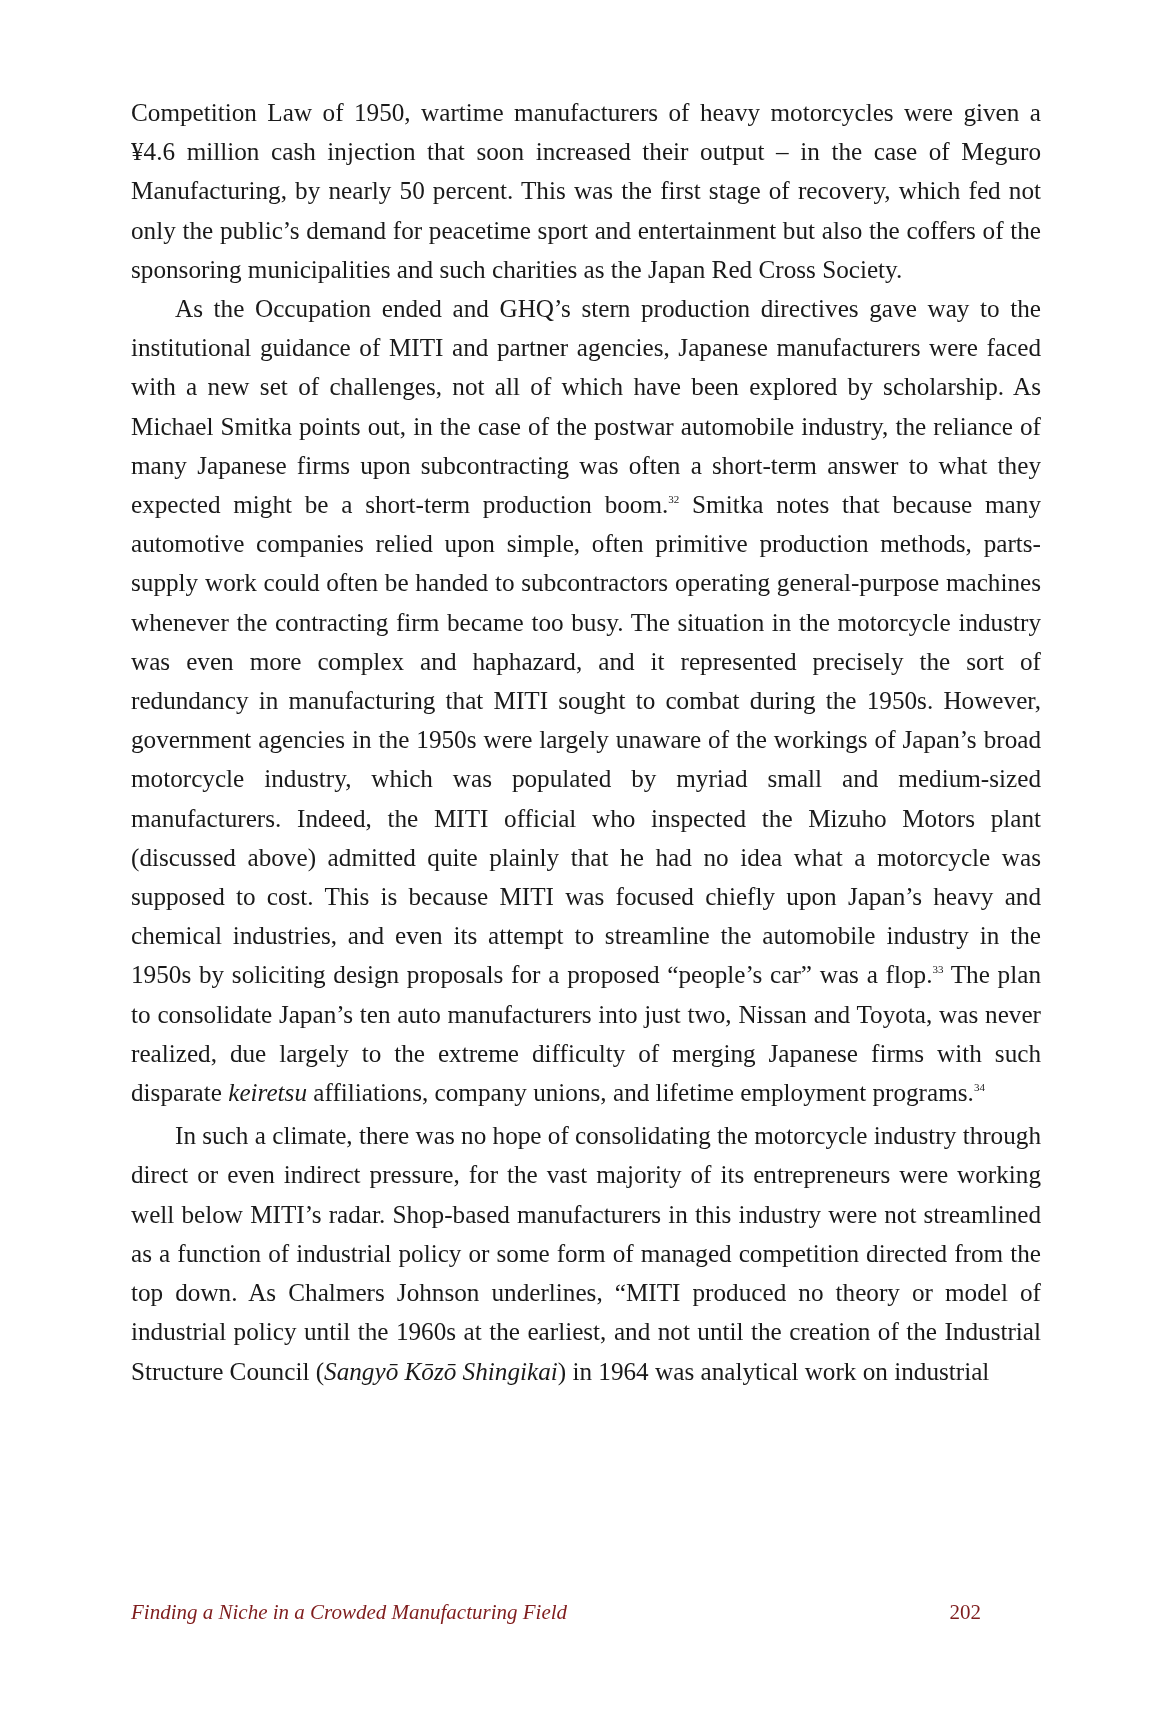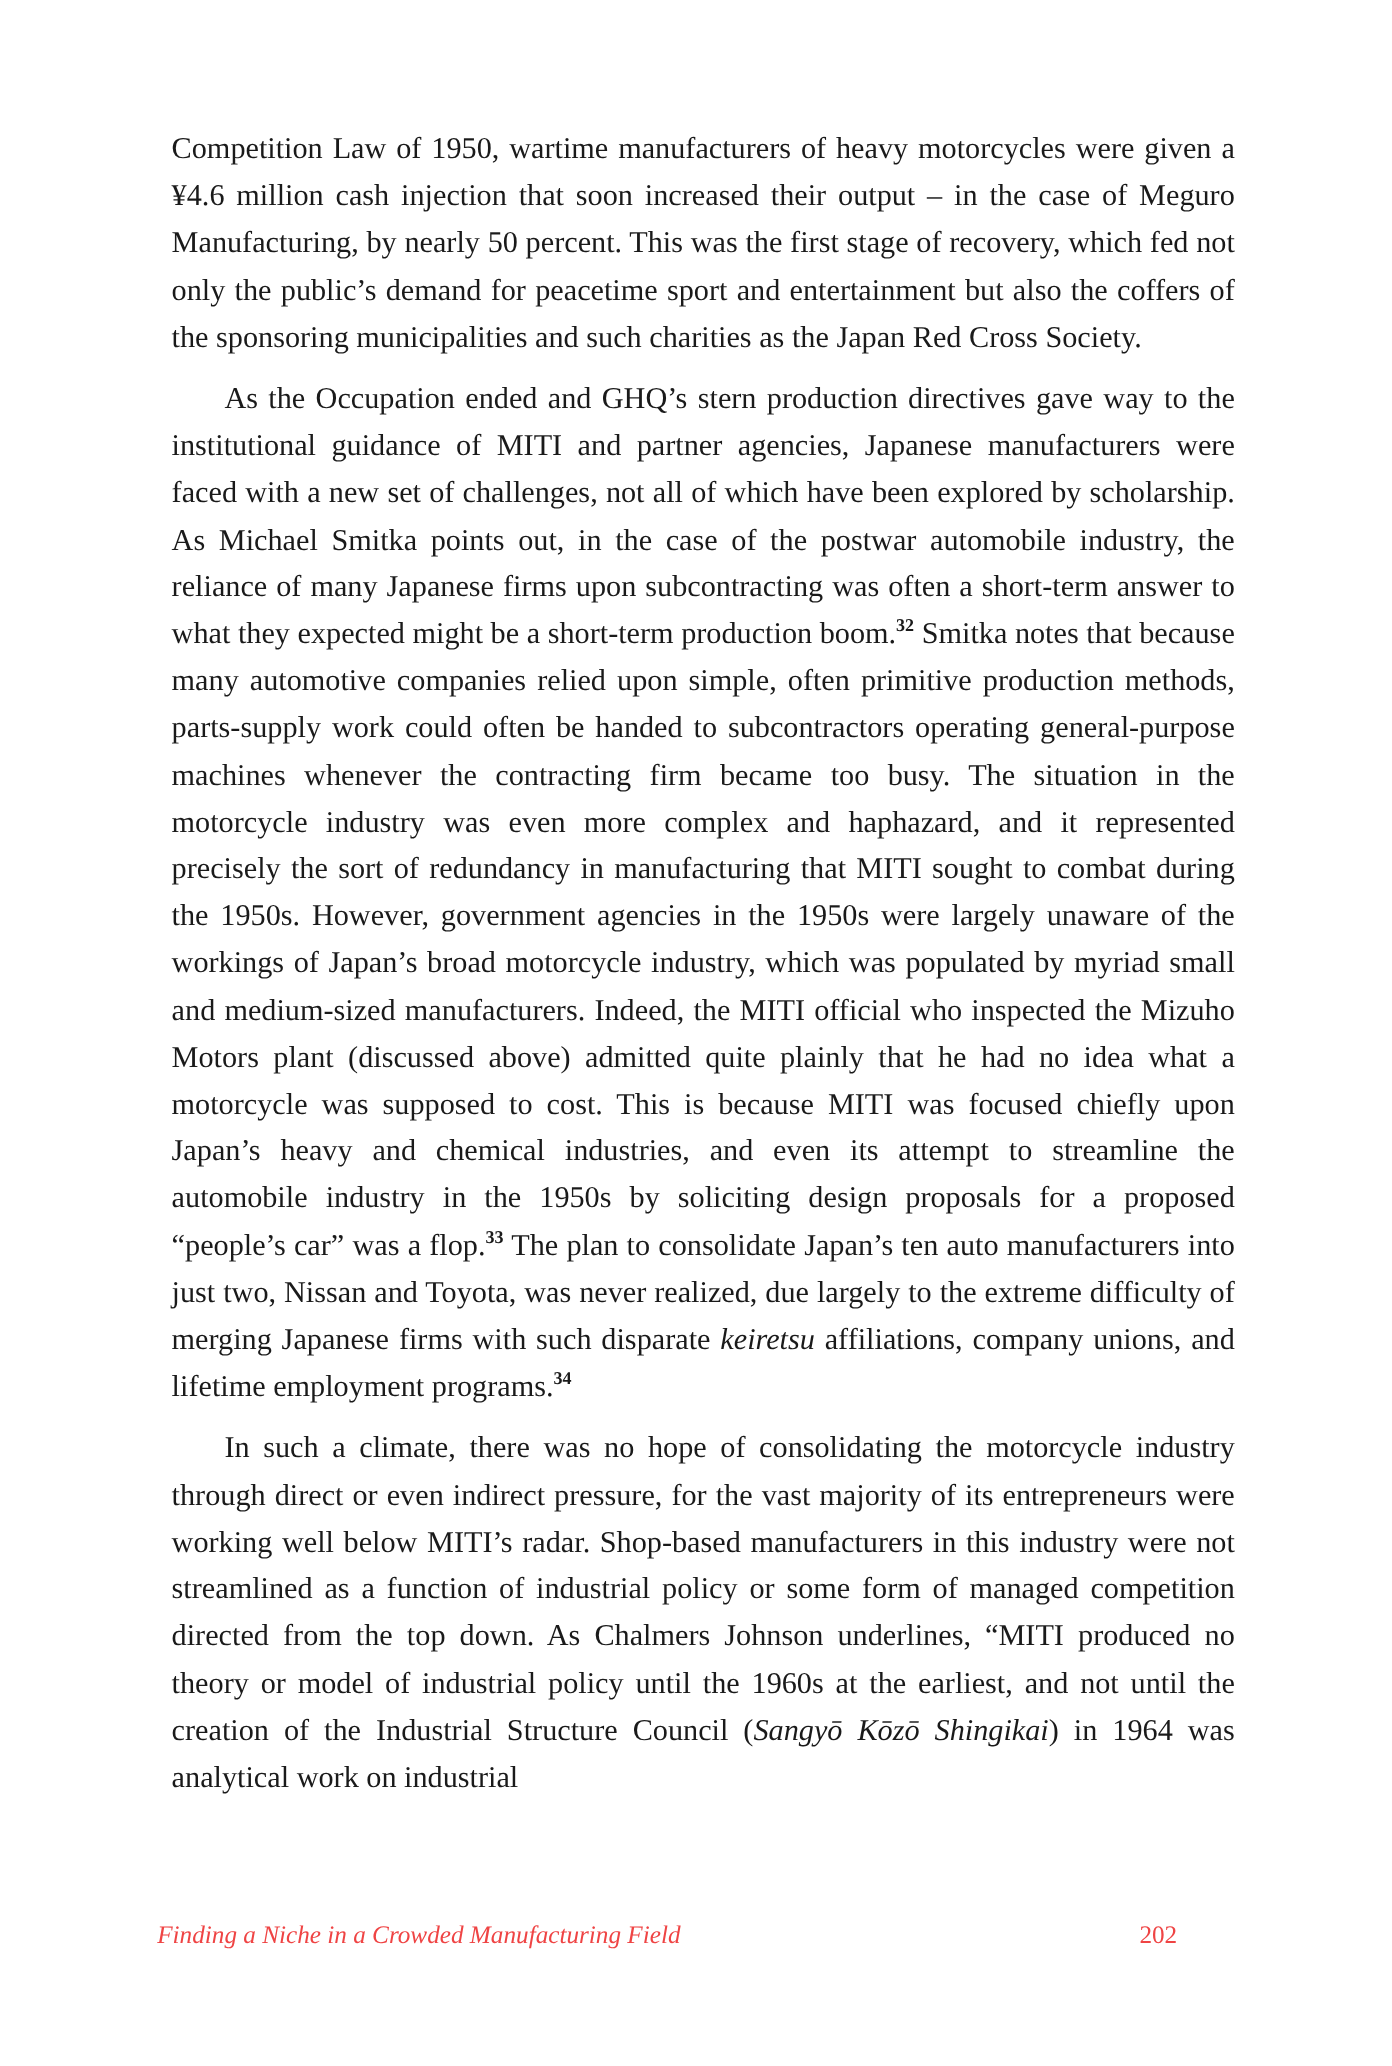--- a/index.html
+++ b/index.html
@@ -2,30 +2,30 @@
 <html><head>
 <meta charset="utf-8">
 <style>
   html, body { margin: 0; padding: 0; background: #ffffff; }
   body { width: 1160px; height: 1722px; position: relative; overflow: hidden; }
   .page {
     position: absolute; left: 131px; top: 93px; width: 910px;
     font-family: "Liberation Serif", "DejaVu Serif", serif;
     color: #1a1a1a; font-size: 25.2px; line-height: 39.2px;
   }
-  .para { margin: 12px; text-align: justify; text-align-last: left; hyphens: manual; }
+  .para { margin: 0; text-align: justify; text-align-last: left; hyphens: manual; }
   .para.indent { text-indent: 44px; }
   .para + .para { margin-top: 0; }
   .para.gap { margin-top: 4px; }
-  sup.fn { font-size: 15px; vertical-align: 10px; line-height: 0; font-weight: bold; }
+  sup.fn { font-size: 11px; vertical-align: 10px; line-height: 0; }
   em { }
   .footer {
     position: absolute; left: 131px; top: 1600px; width: 850px;
     font-family: "Liberation Serif", "DejaVu Serif", serif;
-    font-size: 21px; color: #ef4444;
+    font-size: 21px; color: #7f1d1d;
     display: flex; justify-content: space-between;
   }
   .footer .title { font-style: italic; }
 </style>
 </head>
 <body>
 
 <div class="page">
   <p class="para" id="p0"><span>Competition Law of 1950, wartime manufacturers of heavy motorcycles were given a ¥4.6 million cash injection that soon increased their output – in the case of Meguro Manufacturing, by nearly 50 percent. This was the first stage of recovery, which fed not only the public’s demand for peacetime sport and entertainment but also the coffers of the sponsoring municipalities and such charities as the Japan Red Cross Society.</span></p>
   <p class="para indent" id="p1"><span>As the Occupation ended and GHQ’s stern production directives gave way to the institutional guidance of MITI and partner agencies, Japanese manufacturers were faced with a new set of challenges, not all of which have been explored by scholarship. As Michael Smitka points out, in the case of the postwar automobile industry, the reliance of many Japanese firms upon subcontracting was often a short-term answer to what they expected might be a short-term production boom.</span><sup class="fn">32</sup><span> Smitka notes that because many automotive companies relied upon simple, often primitive production methods, parts-supply work could often be handed to subcontractors operating general-purpose machines whenever the contracting firm became too busy. The situation in the motorcycle industry was even more complex and haphazard, and it represented precisely the sort of redundancy in manufacturing that MITI sought to combat during the 1950s. However, government agencies in the 1950s were largely unaware of the workings of Japan’s broad motorcycle industry, which was populated by myriad small and medium-sized manufacturers. Indeed, the MITI official who inspected the Mizuho Motors plant (discussed above) admitted quite plainly that he had no idea what a motorcycle was supposed to cost. This is because MITI was focused chiefly upon Japan’s heavy and chemical industries, and even its attempt to streamline the automobile industry in the 1950s by soliciting design proposals for a proposed “people’s car” was a flop.</span><sup class="fn">33</sup><span> The plan to consolidate Japan’s ten auto manufacturers into just two, Nissan and Toyota, was never realized, due largely to the extreme difficulty of merging Japanese firms with such disparate </span><em>keiretsu</em><span> affiliations, company unions, and lifetime employment programs.</span><sup class="fn">34</sup></p>

